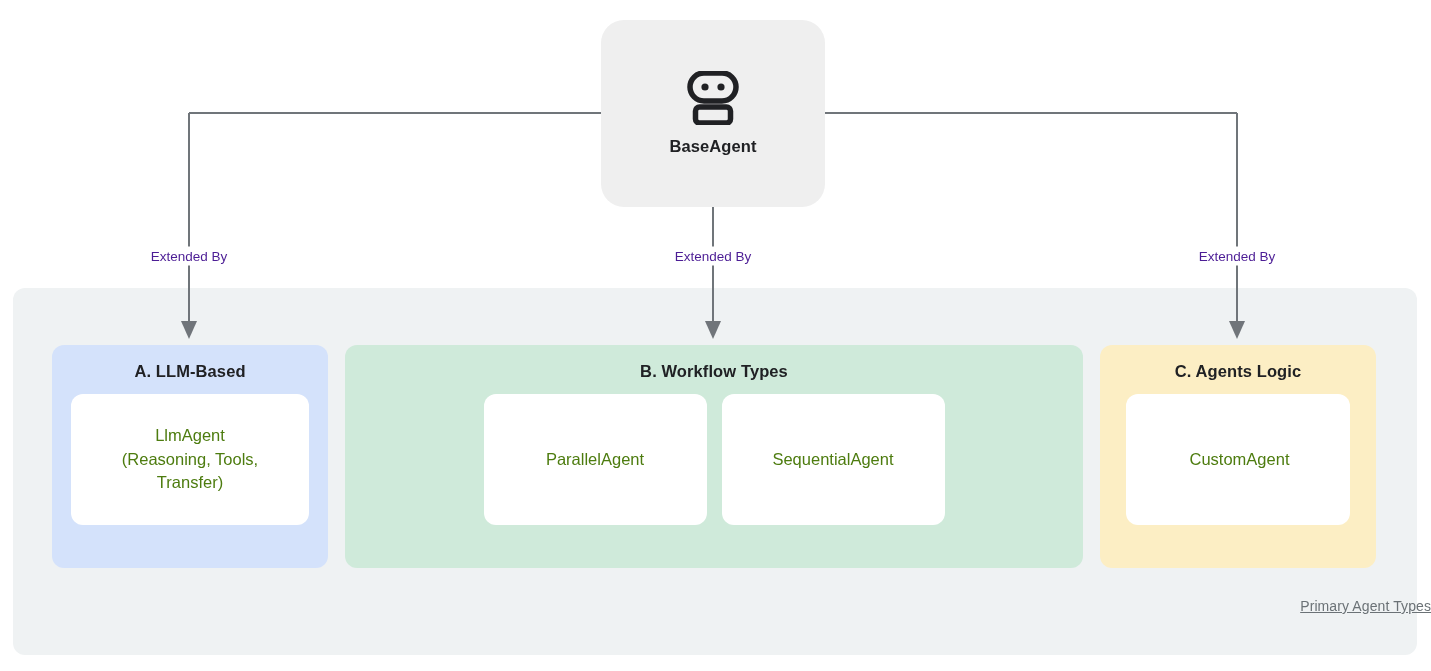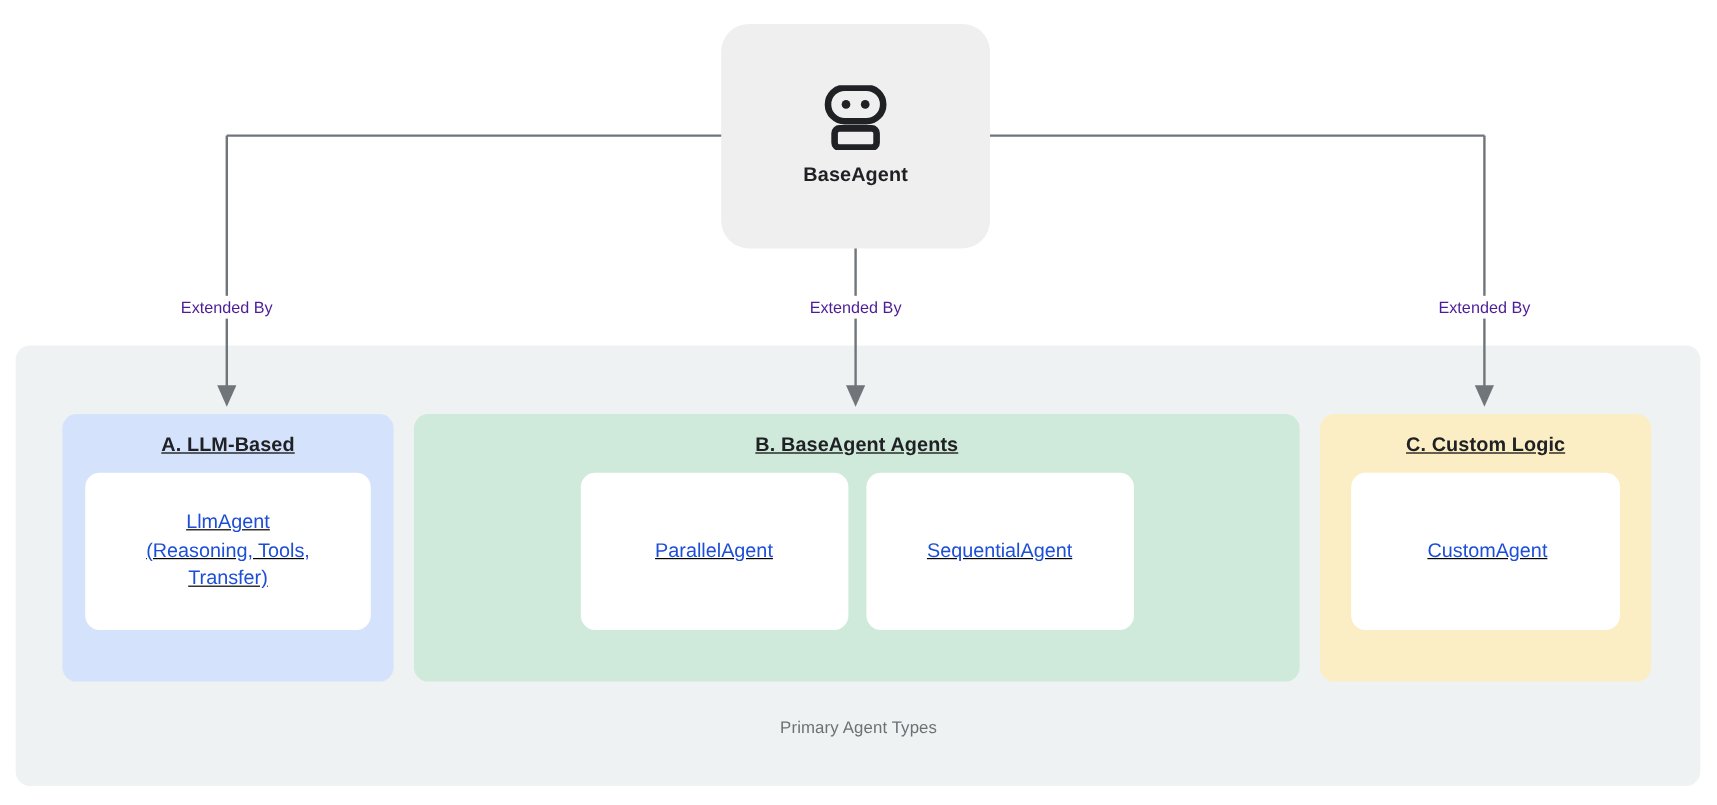--- a/index.html
+++ b/index.html
@@ -36,41 +36,41 @@
     white-space:nowrap;
     transform:translate(-50%,-50%);
   }
 
   
   .panel{
     position:absolute;left:13px;top:288px;width:1404px;height:367px;
     background:#eff2f3;border-radius:12px;z-index:0;
   }
   .panel-caption{
-    position:absolute;left:0;right:0;top:598px;text-align:center;
-    font-size:14px;color:#6b7276;z-index:2;letter-spacing:.1px;
+    position:absolute;left:0;right:0;top:598px;text-align:right;
+    font-size:14px;color:#6b7276;z-index:2;letter-spacing:.1px;text-decoration:underline;
   }
 
   
   .group{
-    position:absolute;top:345px;height:223px;border-radius:12px;z-index:2;text-decoration:underline;
+    position:absolute;top:345px;height:223px;border-radius:12px;z-index:2;
   }
   .group-title{
     text-align:center;font-size:16.5px;font-weight:700;color:#202124;
     padding-top:17px;letter-spacing:.1px;
   }
   .cards{
     display:flex;justify-content:center;gap:15px;padding:0 19px;margin-top:13px;
   }
   .card{
     background:#ffffff;border-radius:12px;
     height:131px;
     display:flex;align-items:center;justify-content:center;
     text-align:center;
-    font-size:16.5px;color:#1d4ed8;line-height:1.42;
+    font-size:16.5px;color:#4d7c0f;line-height:1.42;
     padding:0 10px;box-sizing:border-box;
   }
 
   #group-a{left:52px;width:276px;background:#d4e2fb;}
   #group-a .card{width:238px;}
   #group-b{left:345px;width:738px;background:#cfeada;}
   #group-b .card{width:223px;}
   #group-c{left:1100px;width:276px;background:#fceec4;}
   #group-c .card{width:224px;padding-left:13px;}
 </style>
@@ -113,29 +113,29 @@
   <div class="edge-label" style="left:1237px;top:256px;">Extended By</div>
 
   <div class="group" id="group-a" style="background: rgb(212, 226, 251);">
     <div class="group-title">A. LLM-Based</div>
     <div class="cards">
       <div class="card">LlmAgent<br>(Reasoning, Tools,<br>Transfer)</div>
     </div>
   </div>
 
   <div class="group" id="group-b" style="background: rgb(207, 234, 218);">
-    <div class="group-title">B. BaseAgent Agents</div>
+    <div class="group-title">B. Workflow Types</div>
     <div class="cards">
       <div class="card">ParallelAgent</div>
       <div class="card">SequentialAgent</div>
     </div>
   </div>
 
   <div class="group" id="group-c" style="background: rgb(252, 238, 196);">
-    <div class="group-title">C. Custom Logic</div>
+    <div class="group-title">C. Agents Logic</div>
     <div class="cards">
       <div class="card">CustomAgent</div>
     </div>
   </div>
 
   <div class="panel-caption">Primary Agent Types</div>
 
 </div>
 
 </body></html>

